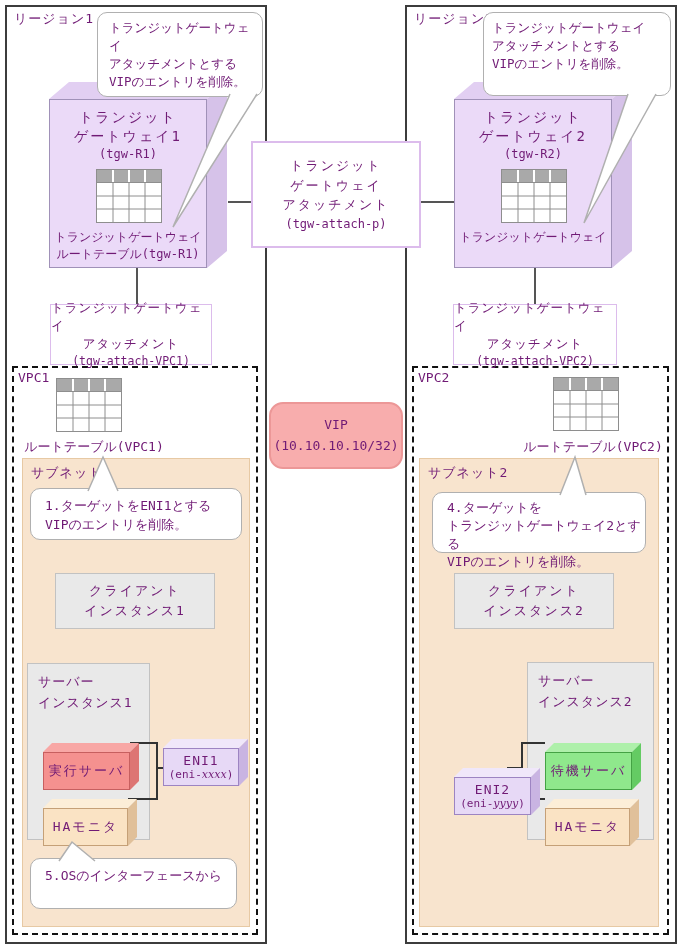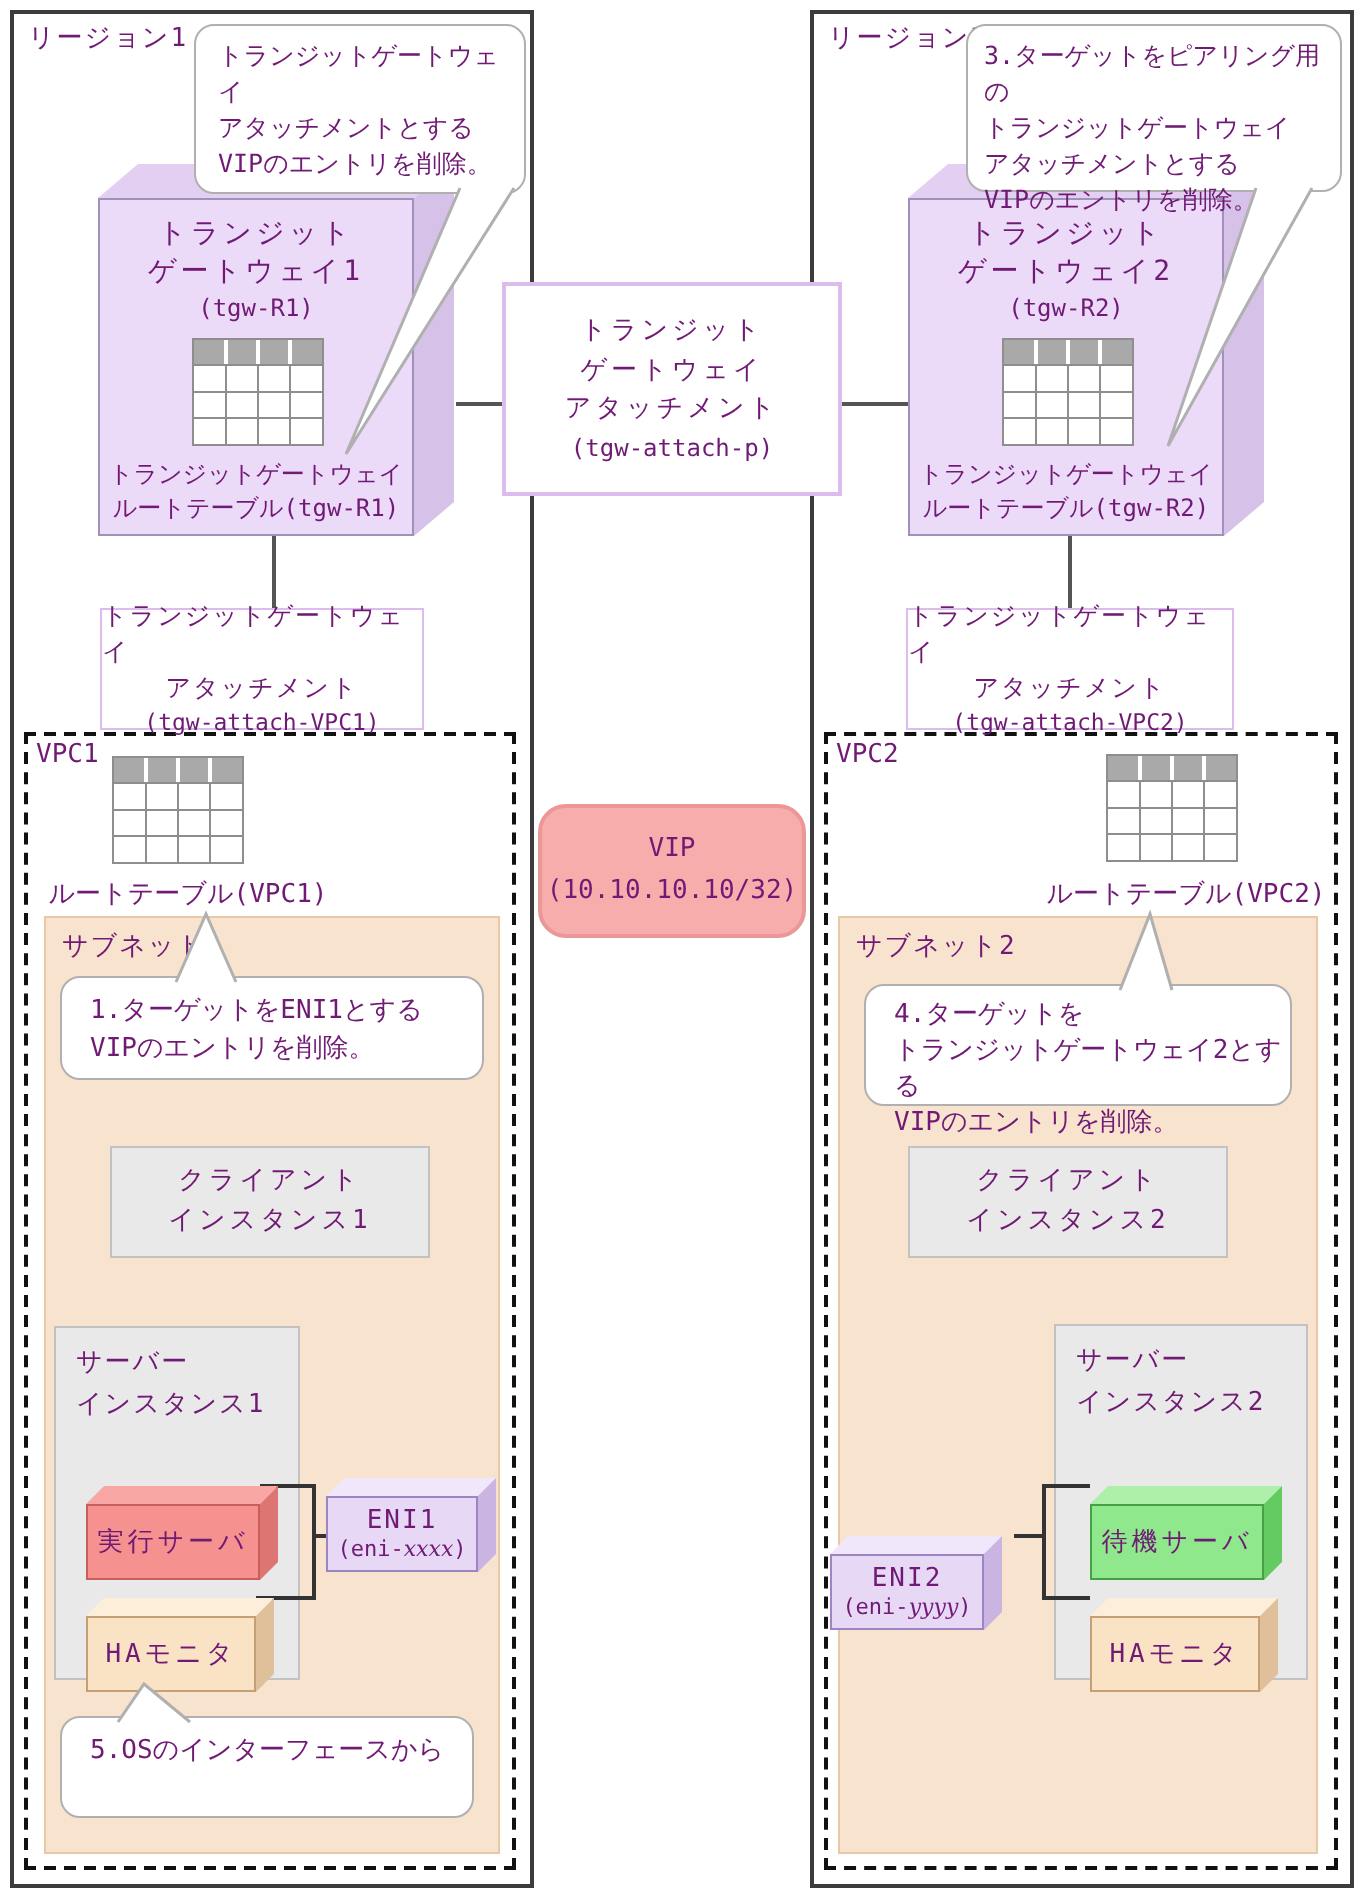--- a/index.html
+++ b/index.html
@@ -218,21 +218,20 @@
               <line x1="33" y1="13" x2="33" y2="53"></line>
               <line x1="49" y1="13" x2="49" y2="53"></line>
               <line x1="1" y1="13.5" x2="65" y2="13.5"></line>
               <line x1="1" y1="27" x2="65" y2="27"></line>
               <line x1="1" y1="40" x2="65" y2="40"></line>
             </g>
         </svg>
       </div>
       <div class="tgw-rt">
         <div>トランジットゲートウェイ</div>
-        <div>ルートテーブル(tgw-R2)</div>
       </div>
     </div>
   </div>
 
   <div class="abs purple-frame" style="left:251px;top:141px;width:170px;height:107px;">
     <div class="pf-line">トランジット</div>
     <div class="pf-line">ゲートウェイ</div>
     <div class="pf-line">アタッチメント</div>
     <div class="pf-id">(tgw-attach-p)</div>
   </div>
@@ -275,36 +274,35 @@
   <div class="abs b3d smallbox standbybox" style="left:545px;top:724px;width:87px;height:38px;border-radius:15px;">
     <div class="ftop"></div>
       <div class="fside"></div>
     <div class="front">待機サーバ</div>
   </div>
   <div class="abs b3d smallbox habox" style="left:545px;top:780px;width:85px;height:38px;">
     <div class="ftop"></div>
       <div class="fside"></div>
     <div class="front">HAモニタ</div>
   </div>
-  <div class="abs b3d smallbox enibox" style="left:415px;top:749px;width:77px;height:38px;">
+  <div class="abs b3d smallbox enibox" style="left:454px;top:749px;width:77px;height:38px;">
     <div class="ftop"></div>
       <div class="fside"></div>
     <div class="front">
       <div class="eni-name">ENI2</div>
       <div class="eni-id"><span>(eni-</span><span class="eni-var">yyyy</span><span>)</span></div>
     </div>
   </div>
 
   <div class="abs callout small" style="left:97px;top:12px;width:166px;height:85px;padding:6px 0 0 11px;">
     <div>トランジットゲートウェイ</div>
     <div>アタッチメントとする</div>
     <div>VIPのエントリを削除。</div>
   </div>
   <div class="abs callout small" style="left:483px;top:12px;width:188px;height:84px;padding:6px 0 0 8px;">
-    <div>3.ターゲットをピアリング用の</div>
     <div>トランジットゲートウェイ</div>
     <div>アタッチメントとする</div>
     <div>VIPのエントリを削除。</div>
   </div>
   <div class="abs callout" style="left:30px;top:488px;width:212px;height:52px;padding:7px 0 0 14px;">
     <div>1.ターゲットをENI1とする</div>
     <div>VIPのエントリを削除。</div>
   </div>
   <div class="abs callout" style="left:432px;top:492px;width:214px;height:61px;padding:6px 0 0 14px;line-height:18px;">
     <div>4.ターゲットを</div>

